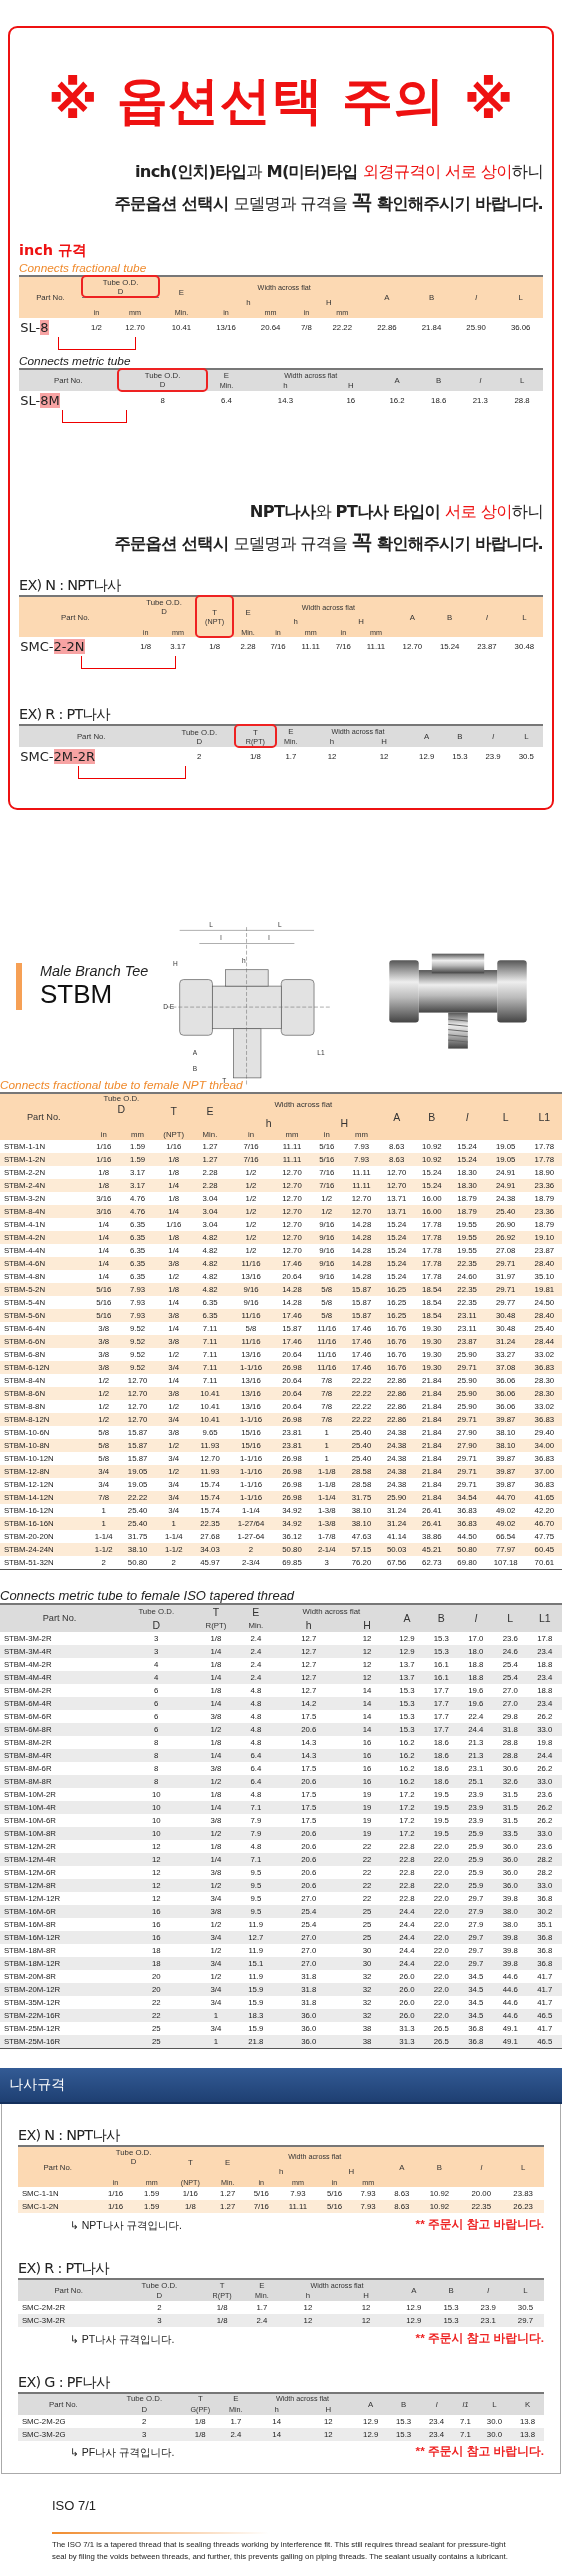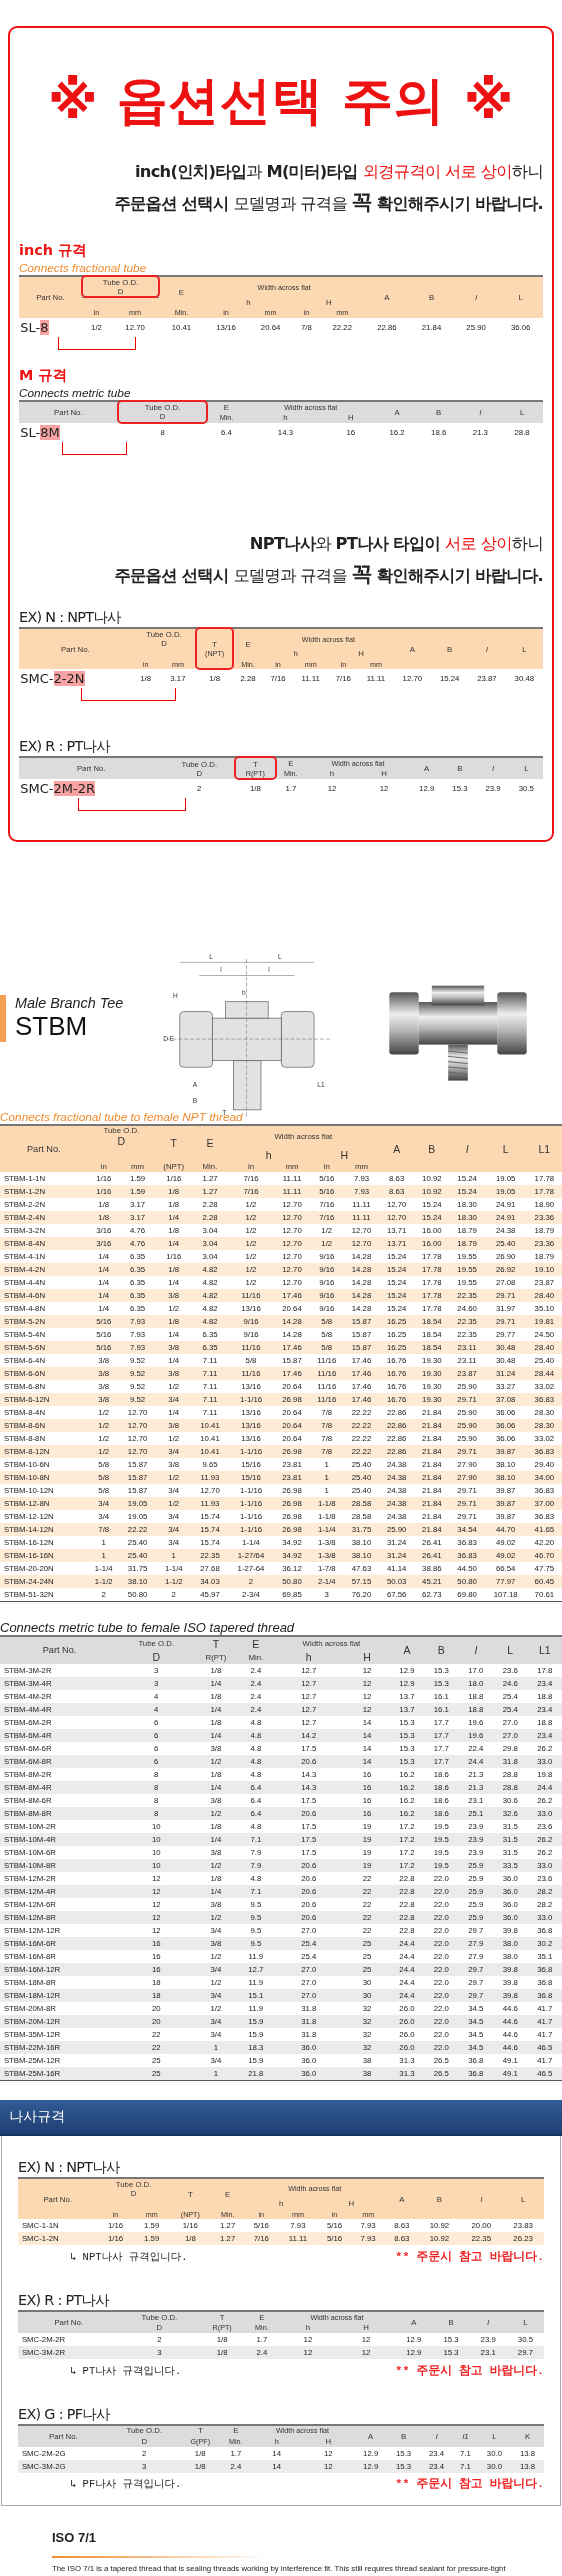--- a/index.html
+++ b/index.html
@@ -24,33 +24,33 @@
 .pn{text-align:left;padding-left:3.9px;white-space:nowrap}
 .part-big{font-size:13px;font-family:"DejaVu Sans",sans-serif;text-align:left}
 .hl{background:#f7a3a3}
 .redbox{outline:2.6px solid #ee2222;outline-offset:-1.3px;border-radius:3.9px}
 .arrow{height:15.7px;position:relative}
 .arrow .line{position:absolute;border-left:1.3px solid #e00;border-bottom:1.3px solid #e00;border-right:1.3px solid #e00;height:13px;top:0}
 .wsub{font-size:7.2px}
 .row-alt td{background:#fdebd6}
 .row-alt-g td{background:#ebebeb}
 .stbm-head{display:flex;align-items:center;margin-top:111px;height:131px;position:relative}
-.stbm-title{border-left:6.5px solid #f6a055;padding-left:9px;margin-left:0}
+.stbm-title{border-left:6.5px solid #f6a055;padding-left:18px;margin-left:16px}
 .stbm-title .t1{font-style:italic;font-size:14.4px;color:#222}
 .stbm-title .t2{font-size:26px;color:#111}
 .diagram{position:absolute;left:160px;top:-6.5px;width:177px;height:177px}
 .photo{position:absolute;left:386px;top:26px;width:144px;height:105px}
 .tbl-title-orange{color:#f08a2c;font-style:italic;font-size:11.8px;margin-top:26px}
 .tbl-title-black{color:#222;font-style:italic;font-size:13px;margin-top:18.3px}
 .navy-bar{margin-top:19.6px;background:linear-gradient(#335b95,#1e3f72);color:#fff;font-weight:normal;font-size:14px;padding:7.8px 9.2px;font-family:"DejaVu Sans",sans-serif;border-bottom:2px solid #14305c}
 .thread-box{border:0.7px solid #aaa;border-top:none;padding:6.5px 15.7px 13px 15.7px;margin:0 1.3px}
-.note-row{display:flex;justify-content:space-between;align-items:center;margin-top:3.9px;padding-left:52px;font-size:10.5px;font-family:Liberation Mono, monospace}
+.note-row{display:flex;justify-content:space-between;align-items:flex-end;margin-top:3.9px;padding-left:52px;font-size:10.5px;font-family:Liberation Sans, sans-serif}
 .note-red{color:#ee2222;font-weight:bold;font-size:11.8px}
 .iso{padding:26px 52px 39px 52px;font-size:7.8px;line-height:12.4px}
-.iso h3{font-size:13px;font-weight:bold;padding-bottom:11px;border-bottom:2.6px solid;border-image:linear-gradient(90deg,#f08a2c,#fff) 1;width:216px;margin-bottom:5.2px}
+.iso h3{font-size:13px;font-weight:normal;padding-bottom:19px;border-bottom:2.6px solid;border-image:linear-gradient(90deg,#f08a2c,#fff) 1;width:216px;margin-bottom:5.2px}
 </style>
 </head>
 <body>
 
 <div class="notice">
   <div class="big-title">※ 옵션선택 주의 ※</div>
   <div class="warn">
     <span>inch(인치)타입</span><span class="light">과 </span><span>M(미터)타입 </span><span class="red light">외경규격이 서로 상이</span><span class="light">하니</span>
   </div>
   <div class="warn" style="margin-top:0">
@@ -100,21 +100,20 @@
           <td>21.84</td>
         <td>25.90</td>
           <td>36.06</td>
       </tr>
     </tbody>
   </table>
   <div class="arrow">
       <div class="line" style="left:39px;width:78px"></div>
     </div>
 
-  <div class="label-red" style="margin-top:13px">M 규격</div>
   <div class="sub-black">Connects metric tube</div>
   <table class="th-gray topline">
     <thead>
       <tr>
         <th rowspan="2">Part No.</th>
         <th rowspan="2" class="redbox"><span>Tube O.D.</span><br><span>D</span></th>
         <th>E</th>
         <th colspan="2" class="wsub">Width across flat</th>
         <th rowspan="2">A</th>
         <th rowspan="2">B</th>

